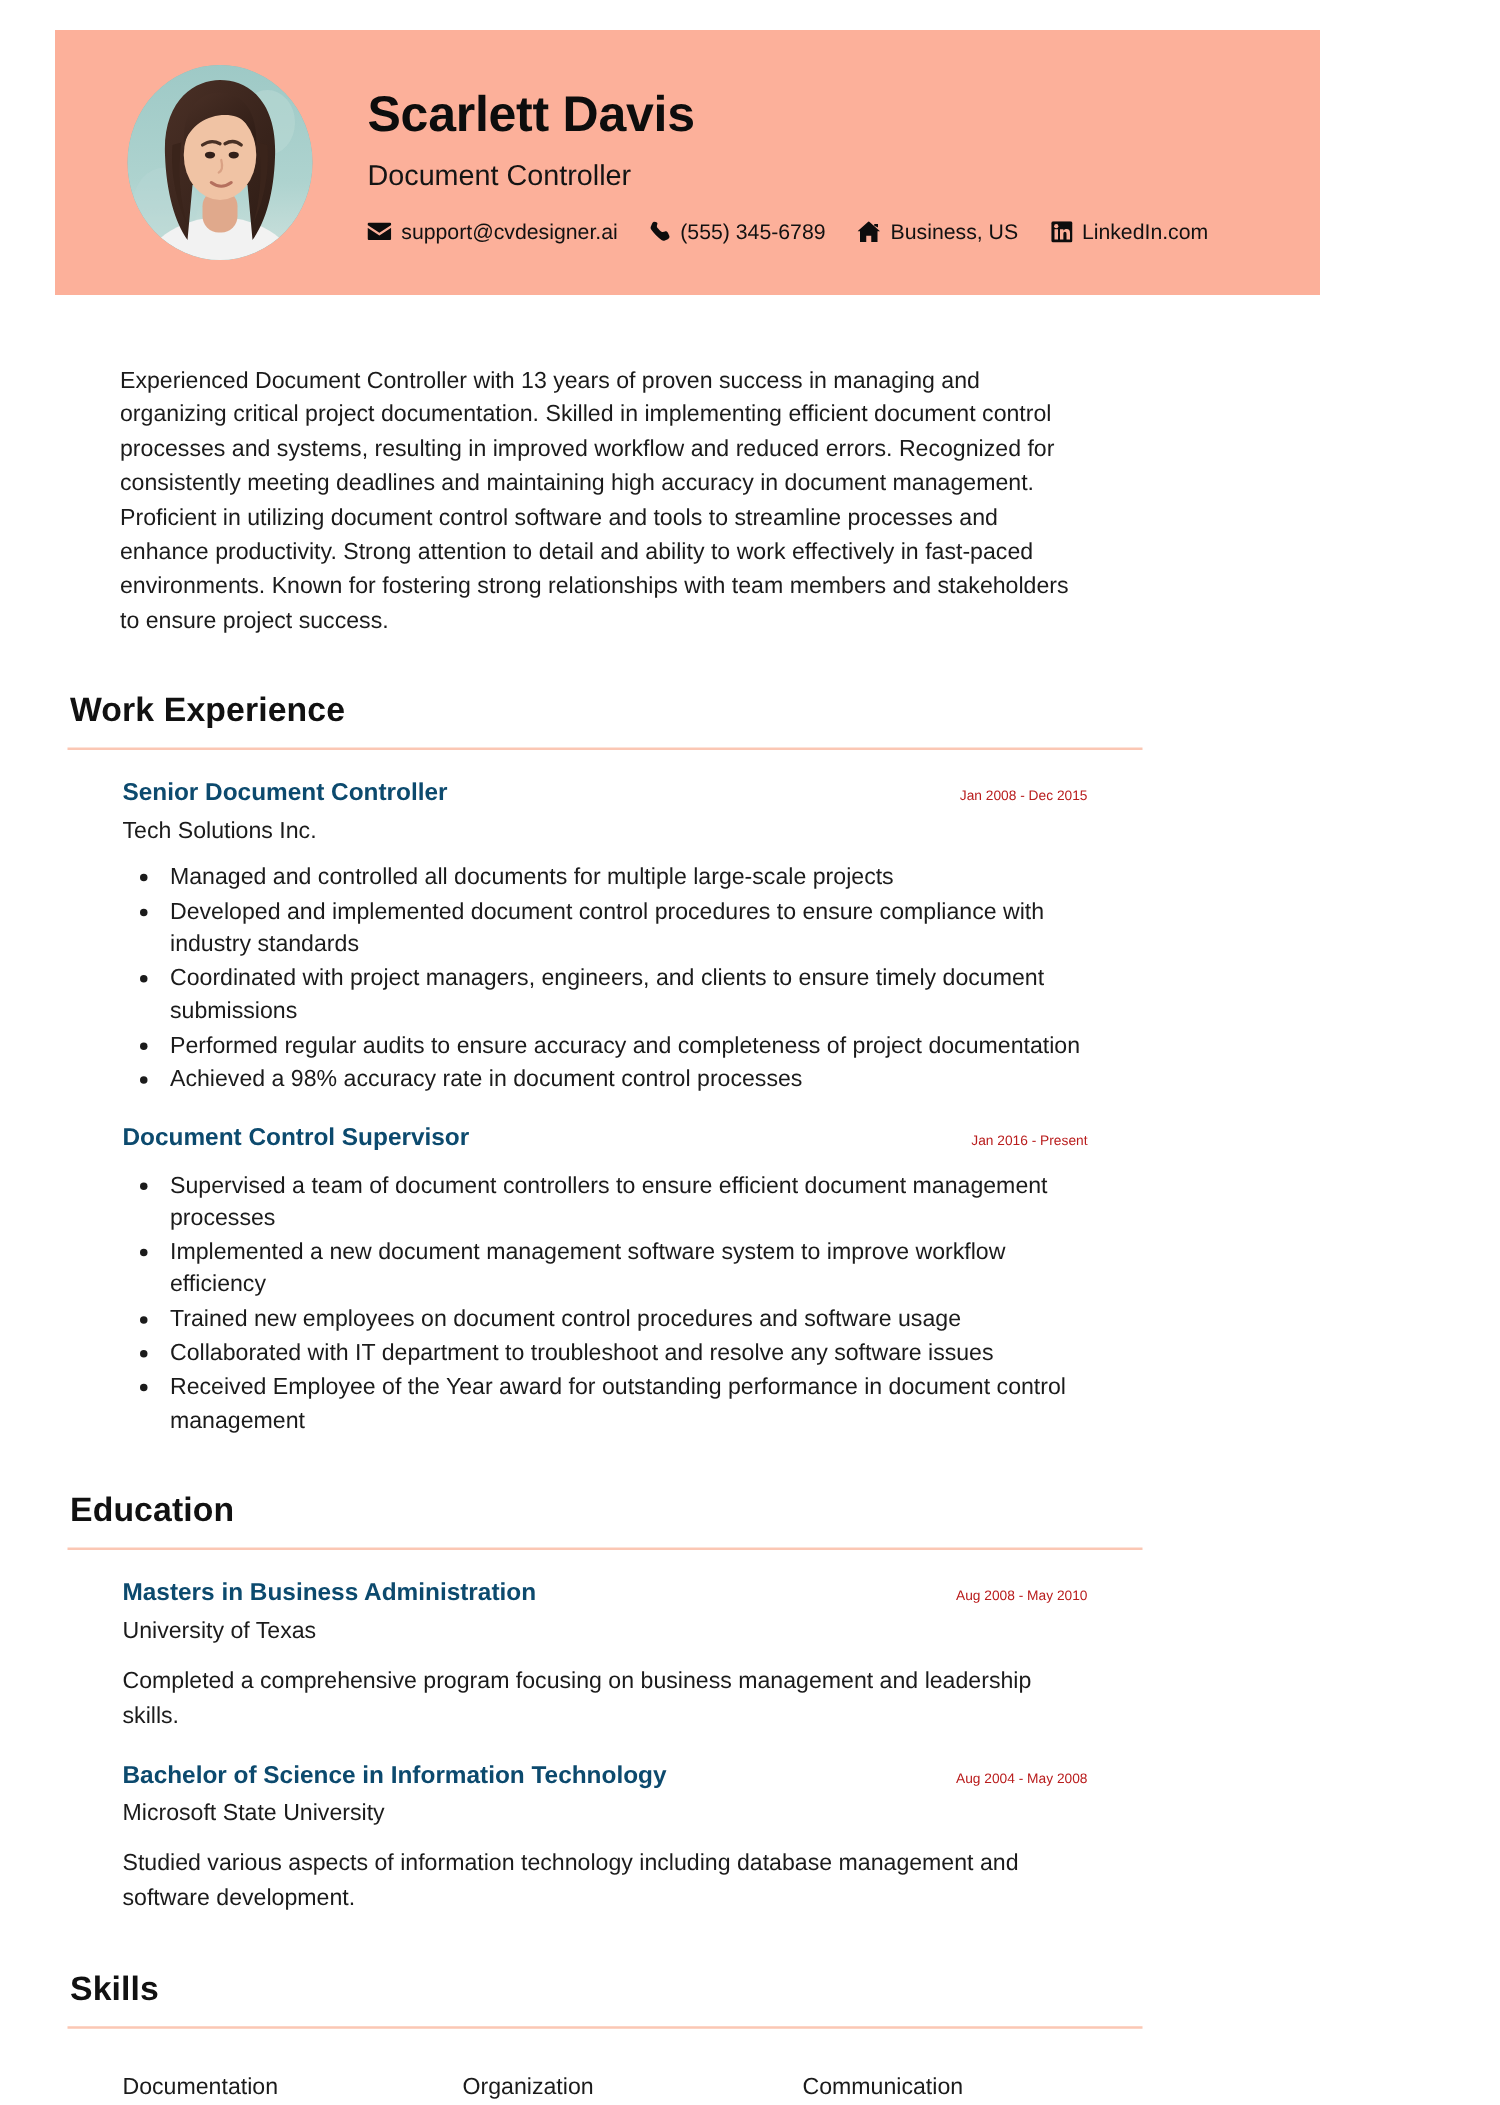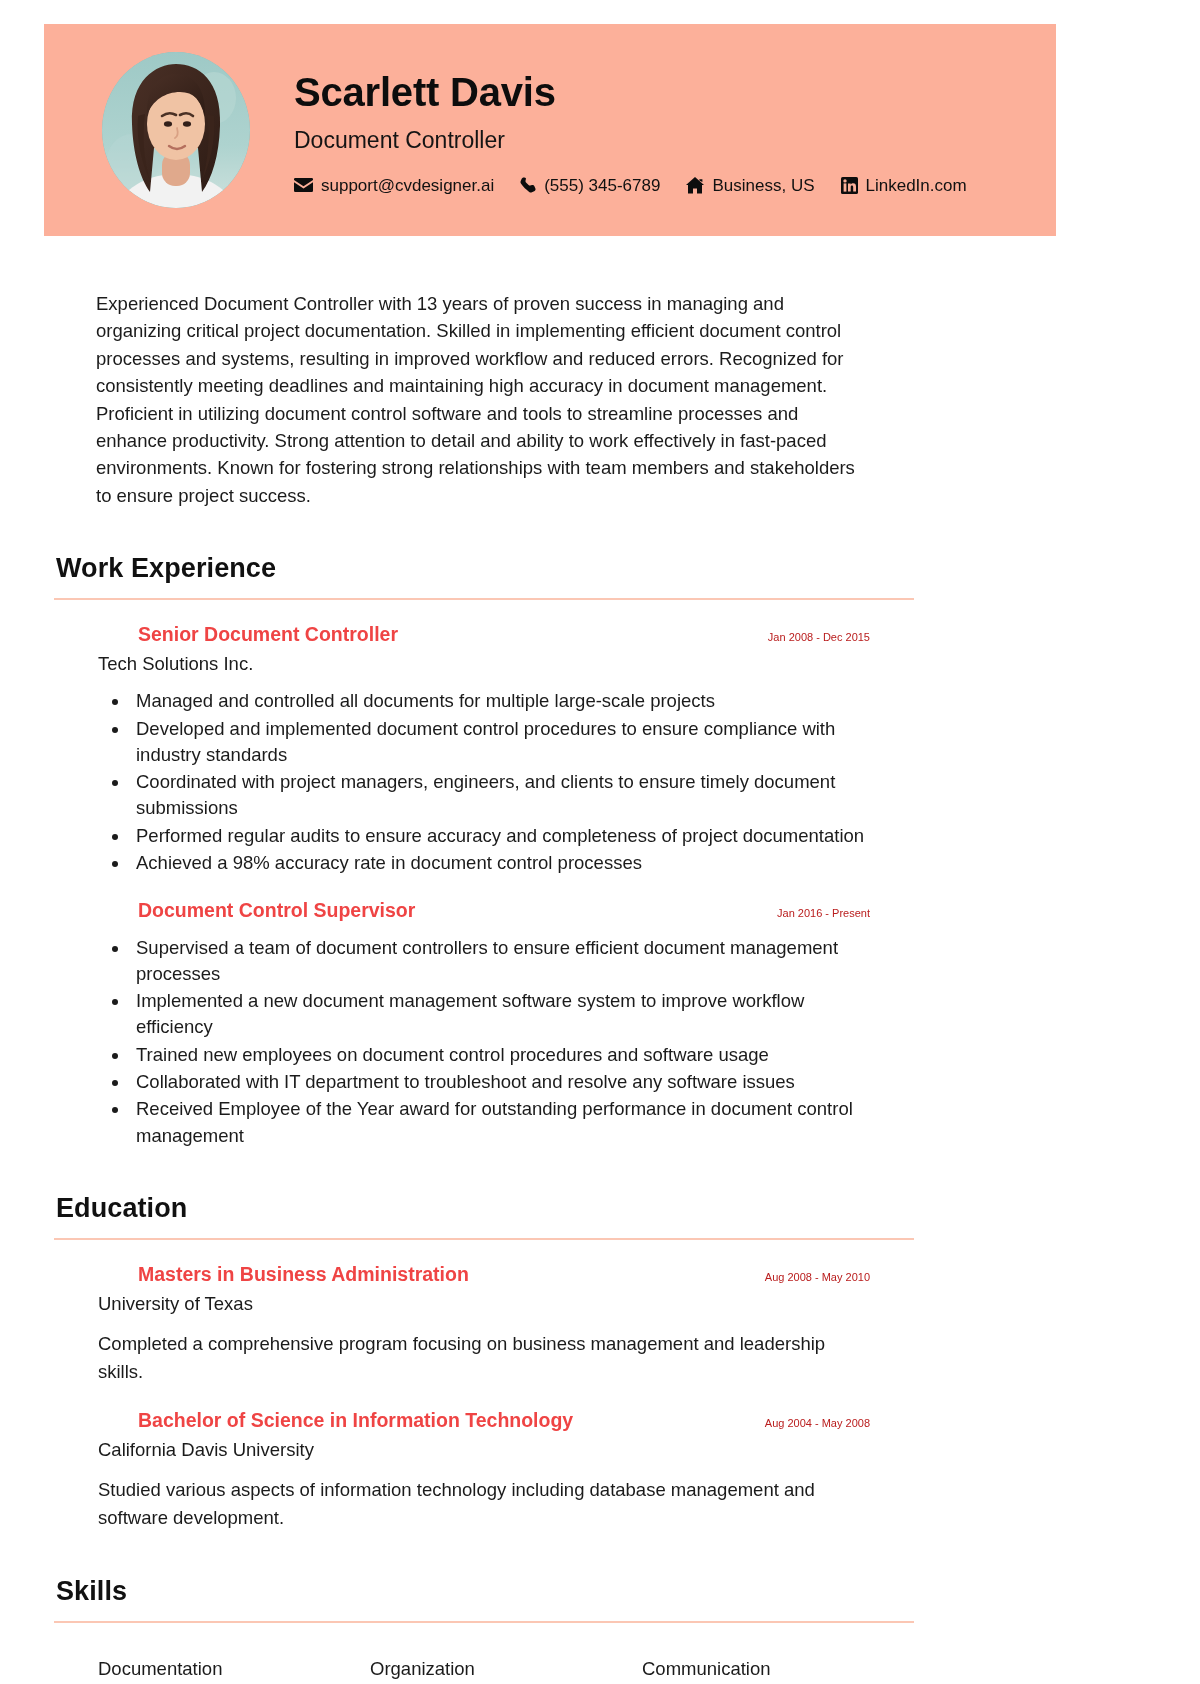--- a/index.html
+++ b/index.html
@@ -111,23 +111,22 @@
   .entry { padding: 0 44px 0 44px; margin-top: 22px; }
   .entry-head {
     display: flex;
     align-items: baseline;
     justify-content: space-between;
     gap: 20px;
   }
   .entry-role {
     font-size: 19.5px;
     font-weight: 700;
-    color: #ef4444;
+    color: #0c4a6e;
     line-height: 1.25;
-    margin-left: 40px;
   }
   .entry-date {
     font-size: 11px;
     color: #b91c1c;
     white-space: nowrap;
     flex: 0 0 auto;
   }
   .entry-org {
     font-size: 18.5px;
     color: #1b1b1b;
@@ -335,21 +334,21 @@
       </div>
       <div class="entry-org">University of Texas</div>
       <div class="entry-desc">Completed a comprehensive program focusing on business management and leadership skills.</div>
     </div>
 
     <div class="entry">
       <div class="entry-head">
         <div class="entry-role">Bachelor of Science in Information Technology</div>
         <div class="entry-date">Aug 2004 - May 2008</div>
       </div>
-      <div class="entry-org">California Davis University</div>
+      <div class="entry-org">Microsoft State University</div>
       <div class="entry-desc">Studied various aspects of information technology including database management and software development.</div>
     </div>
   </div>
 
   <div class="section">
     <div class="section-title">Skills</div>
     <div class="section-rule"></div>
 
     <div class="skills-grid" id="skills-grid">
         <div class="skill">

